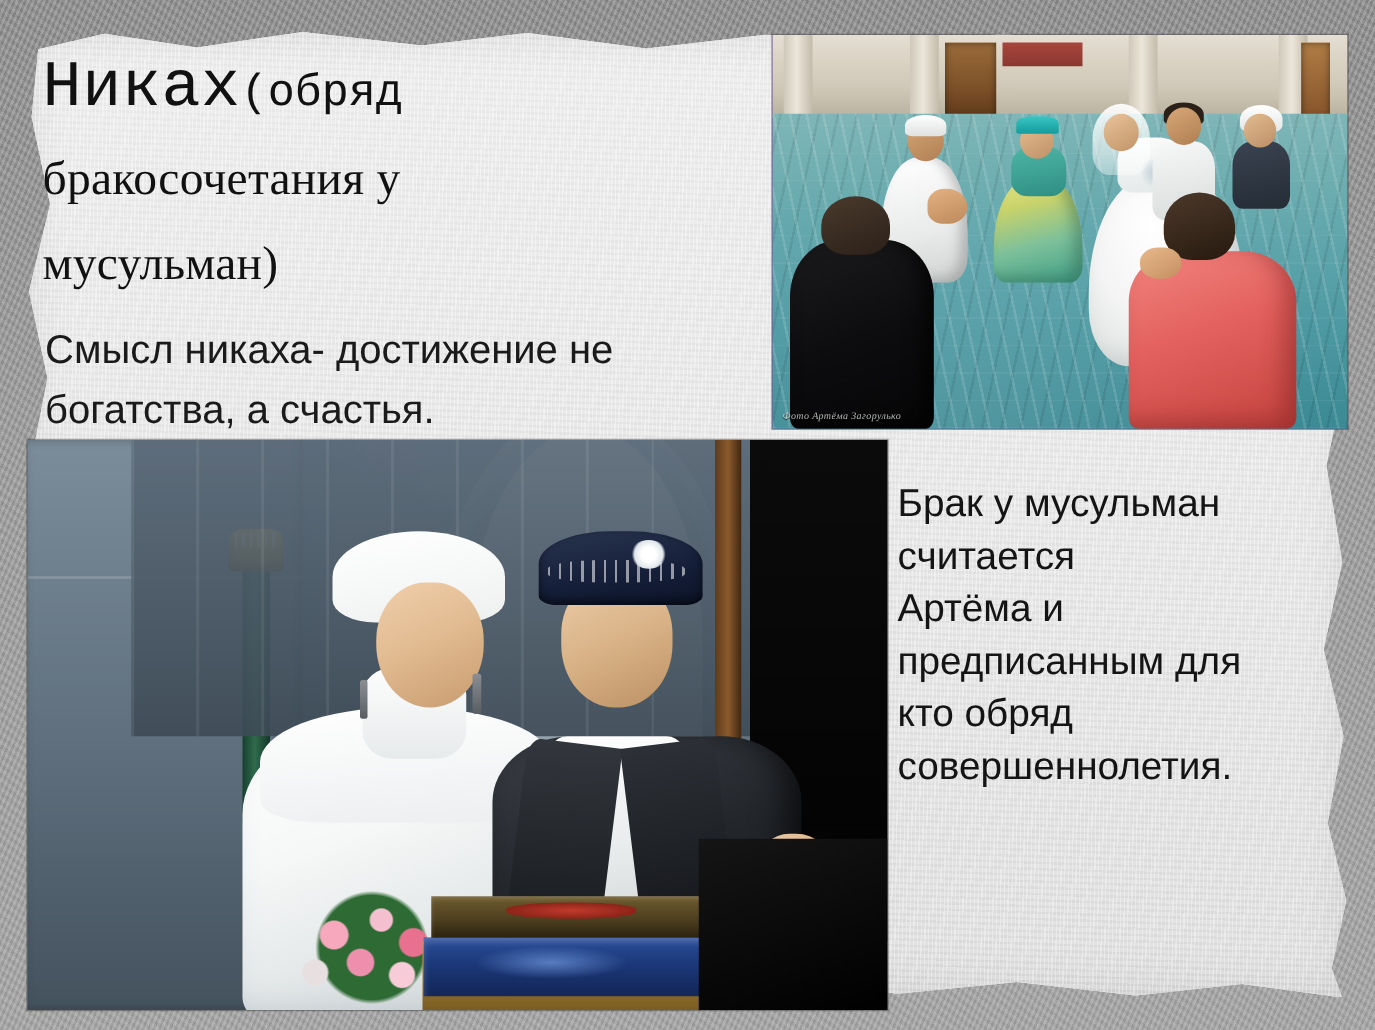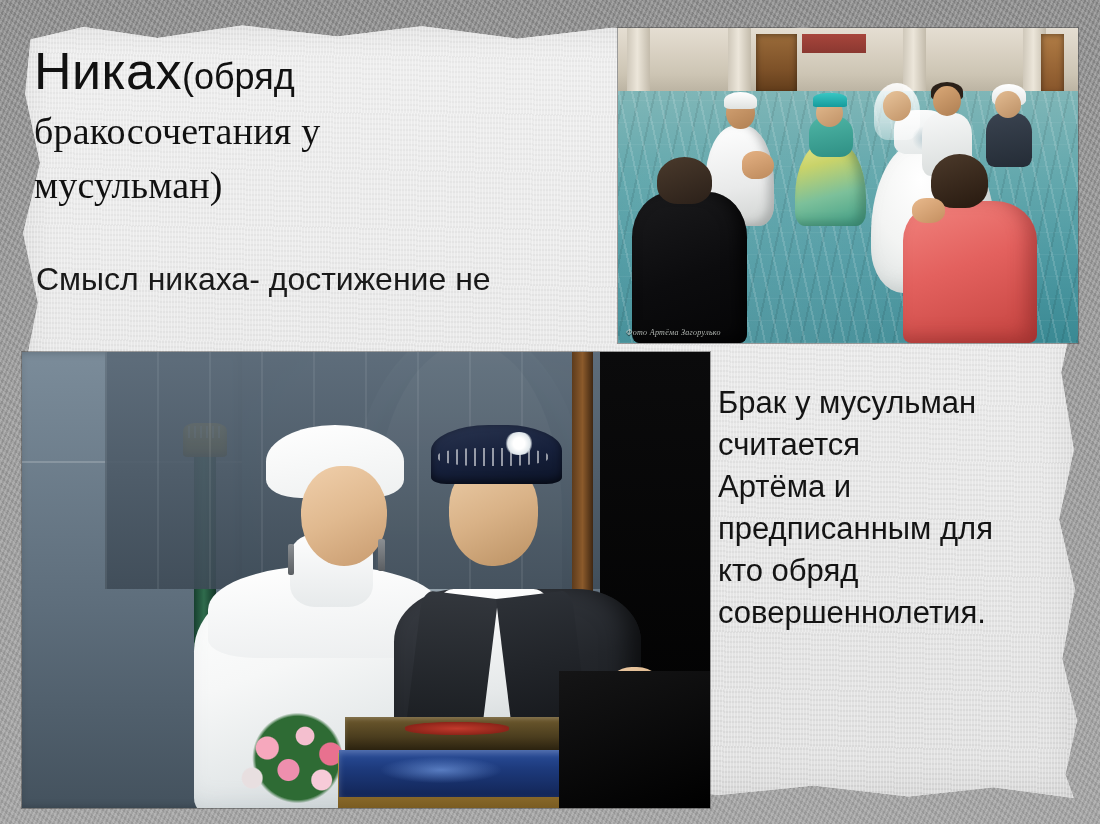--- a/index.html
+++ b/index.html
@@ -70,34 +70,35 @@
 
   
   .title-block{
     position:absolute;
     left:34px; top:44px;
     width:580px;
     color:#111;
   }
   .t-line{ white-space:nowrap; }
   .t-main{
-    font-family:Liberation Sans, sans-serif;
+    font-family:Liberation Mono, monospace;
     font-size:52px;
     line-height:54px;
     letter-spacing:.5px;
   }
   .t-main .sub{
     font-size:36px;
     letter-spacing:0;
   }
   .t-serif2{
     font-family:"Liberation Serif", serif;
     font-size:38px;
     line-height:54px;
     letter-spacing:.2px;
+    margin-top:14px;
   }
   .subtitle{
     position:absolute;
     left:36px; top:255px;
     width:575px;
     font-family:"Liberation Sans", sans-serif;
     font-size:32px;
     line-height:48px;
     color:#1a1a1a;
   }
@@ -383,20 +384,21 @@
   <div class="paper-sheet"></div>
 
   <div class="title-block">
     <div class="t-line t-main"><span>Никах</span><span class="sub">(обряд</span></div>
     <div class="t-line t-serif2">бракосочетания у</div>
     <div class="t-line t-serif2">мусульман)</div>
   </div>
 
   <div class="subtitle">
     <div>Смысл никаха- достижение не</div>
+    <div>богатства, а счастья.</div>
   </div>
 
   <div class="right-text">
     <div>Брак у мусульман</div>
     <div>считается</div>
     <div>Артёма и</div>
     <div>предписанным для</div>
     <div>кто обряд</div>
     <div>совершеннолетия.</div>
   </div>

